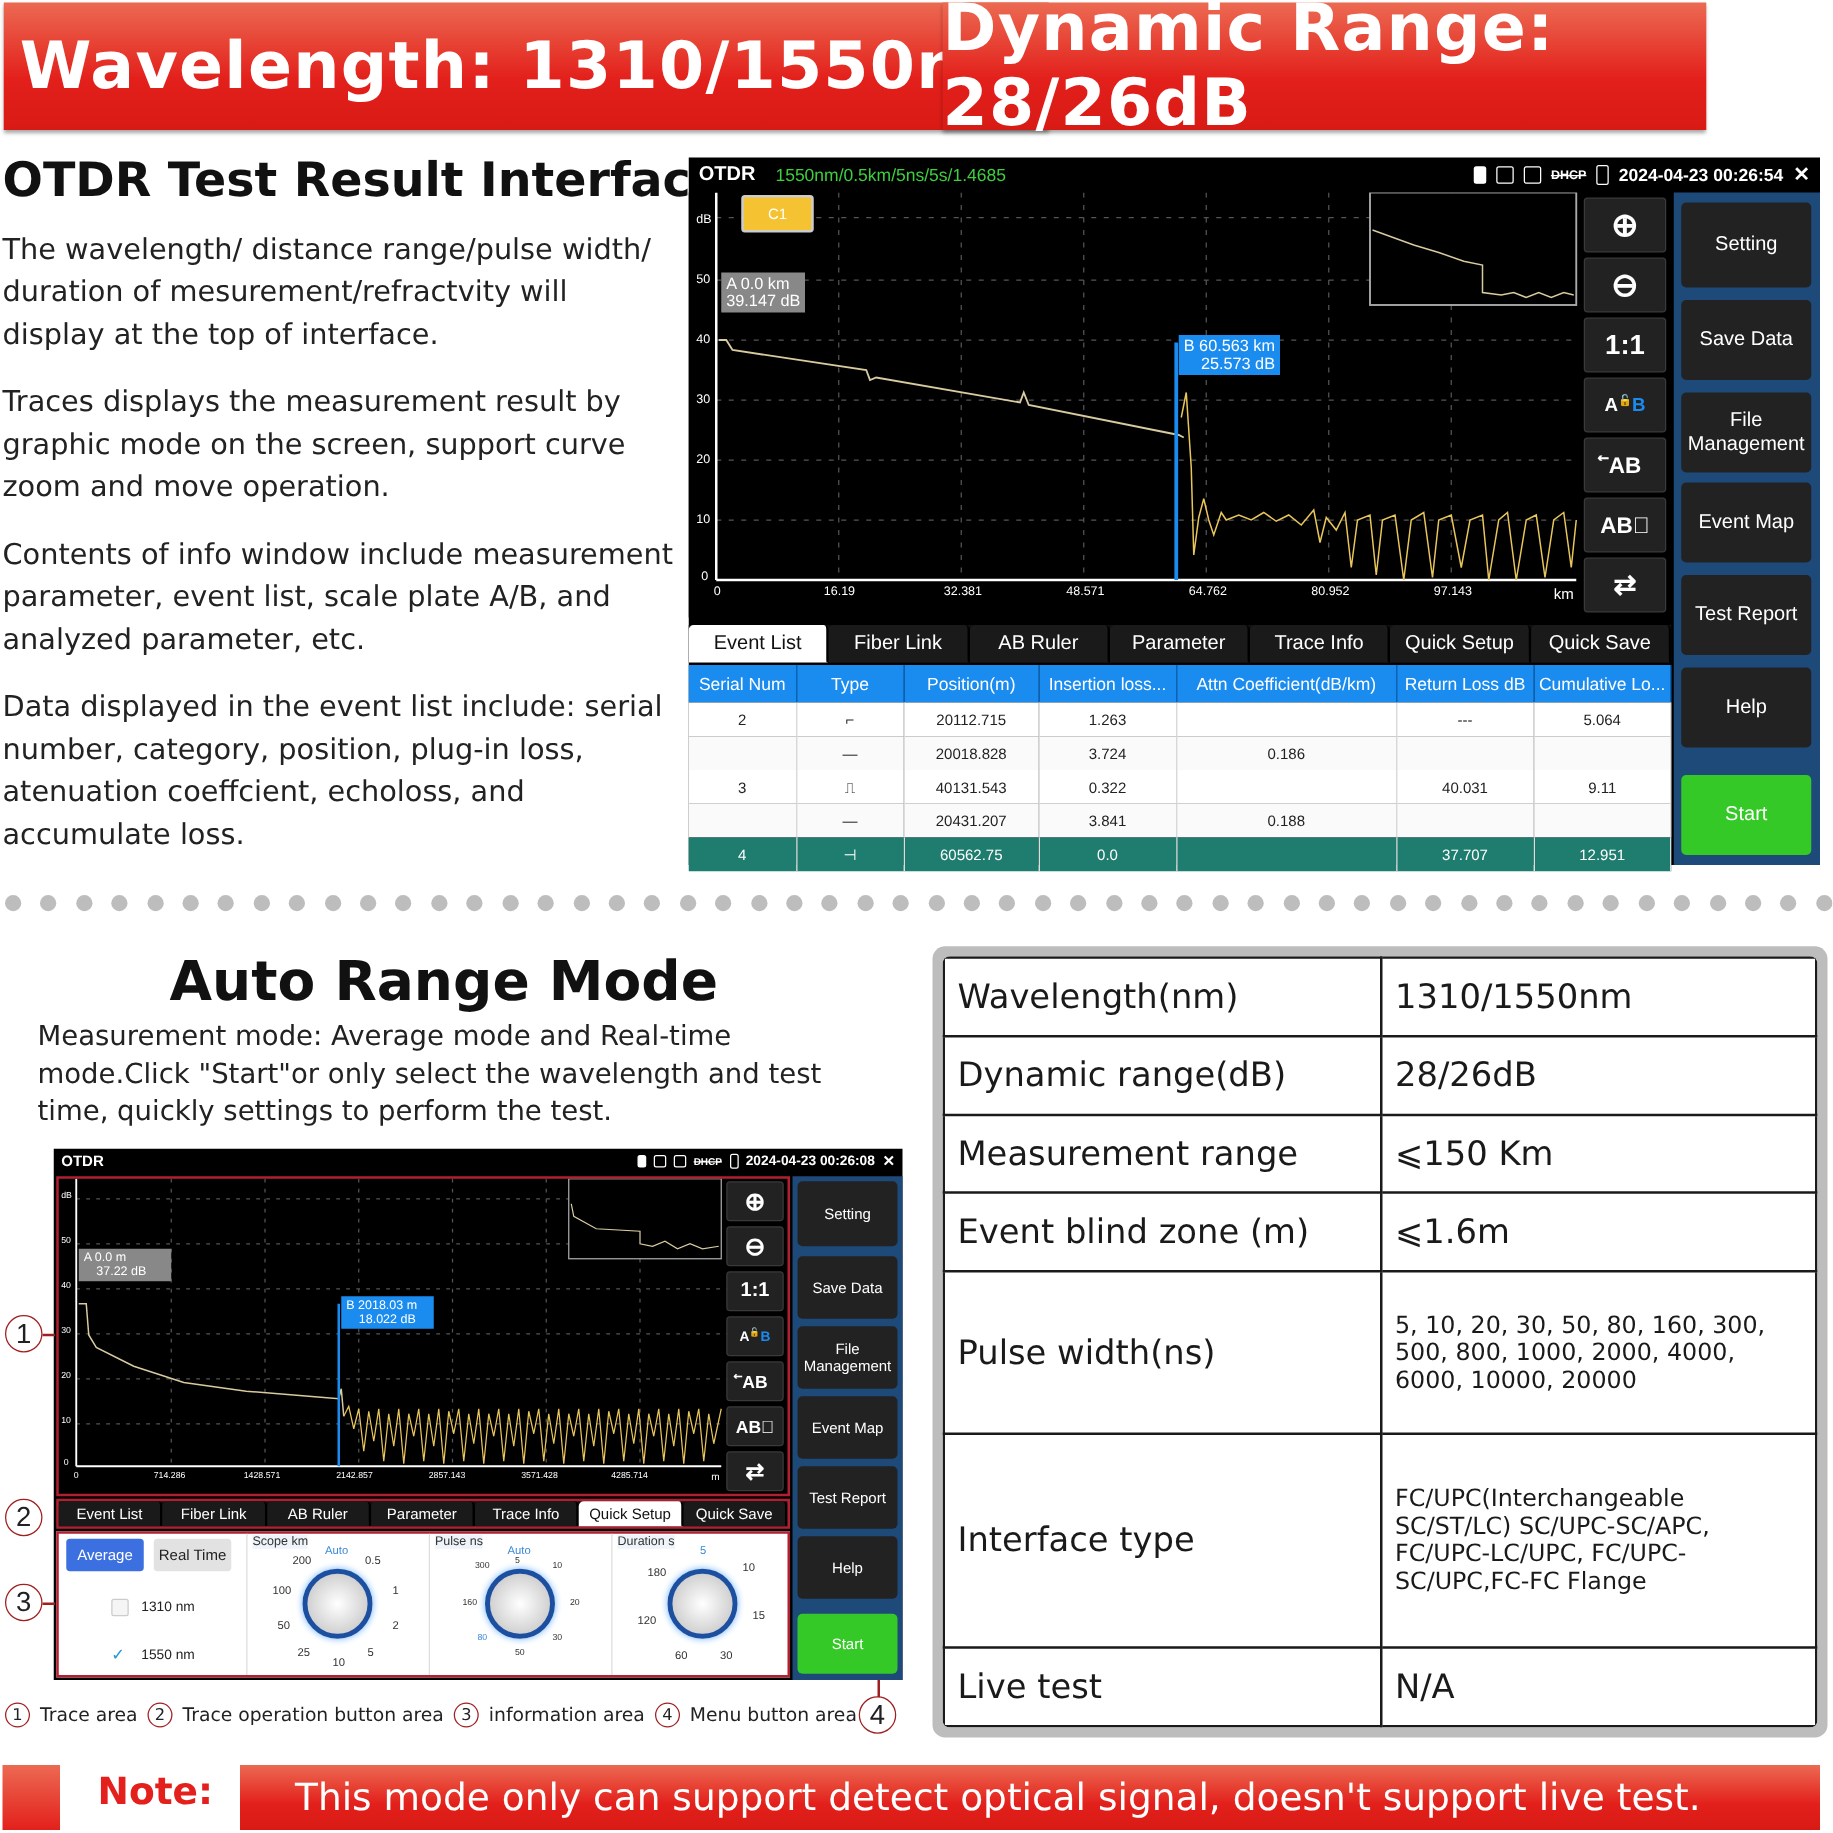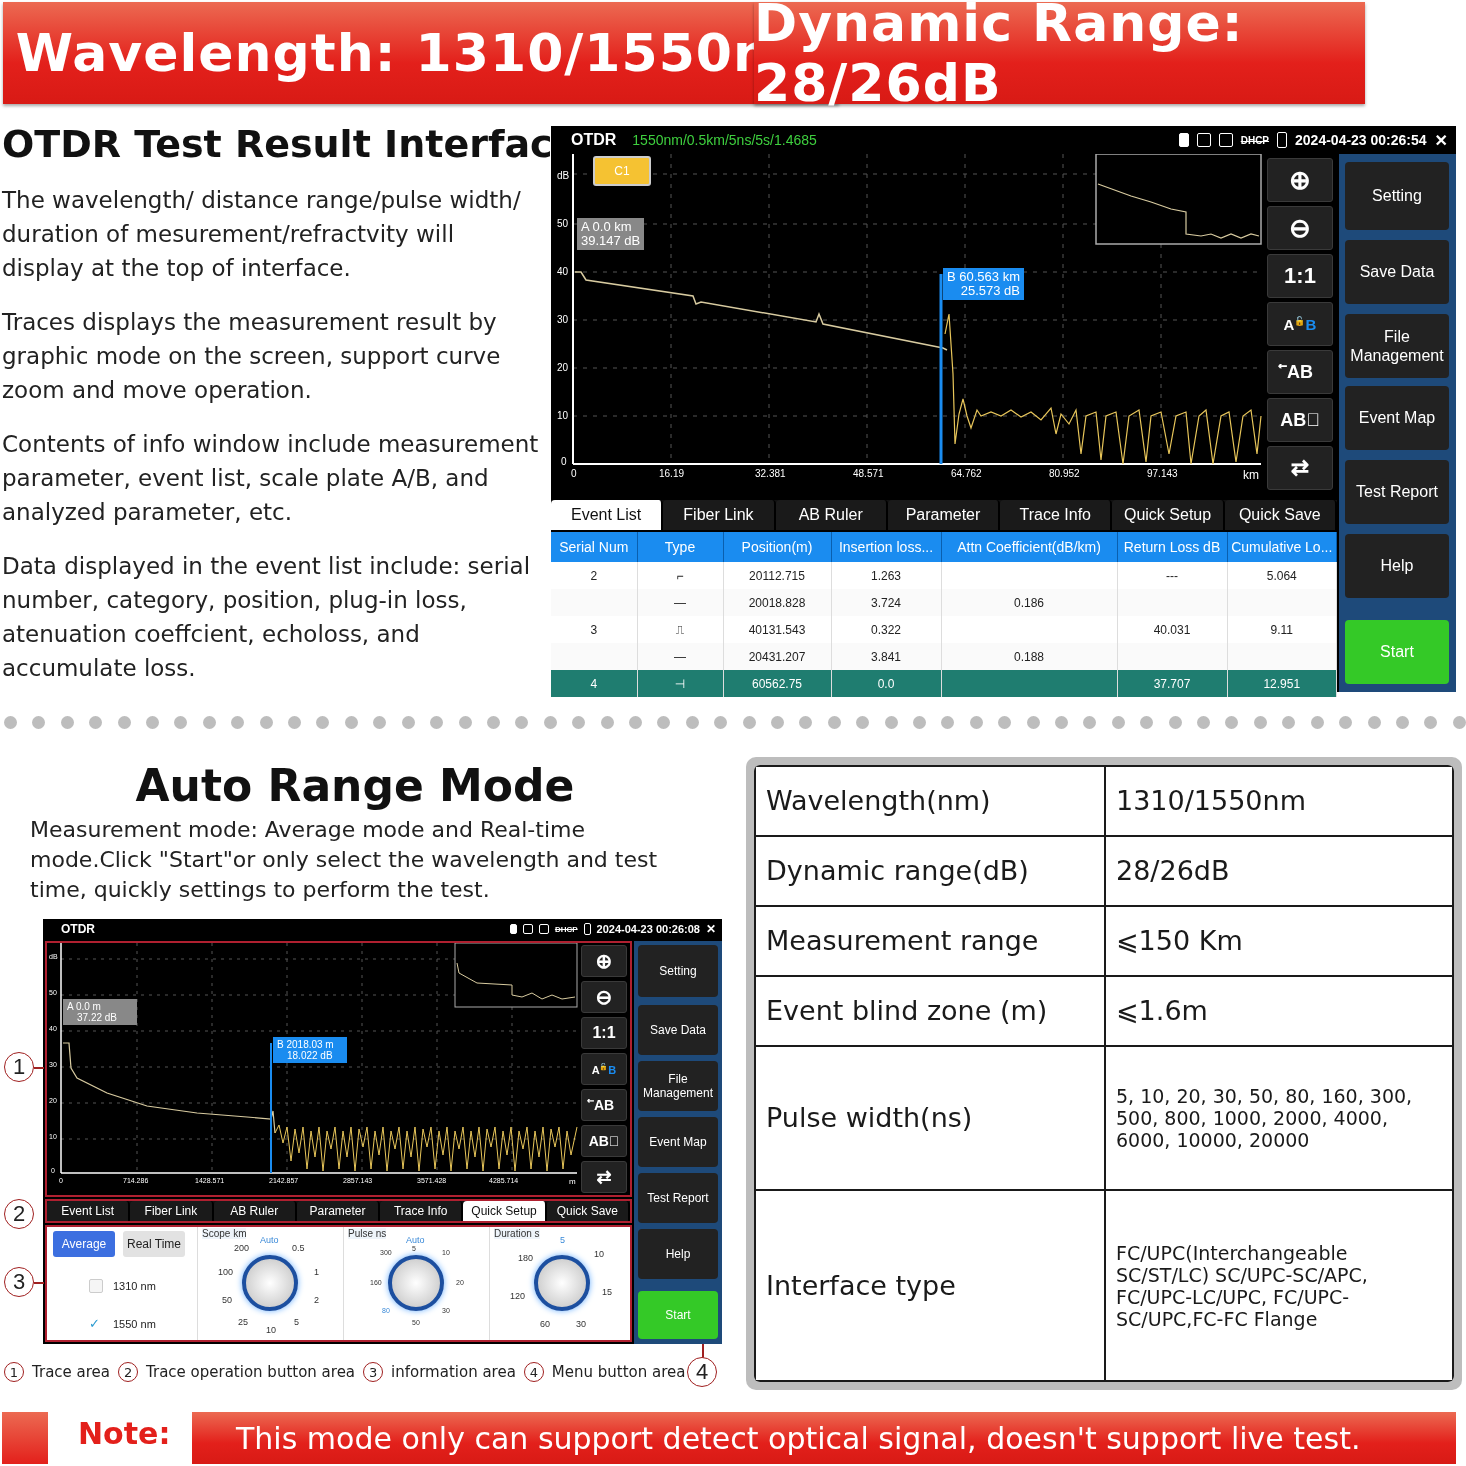--- a/index.html
+++ b/index.html
@@ -4,21 +4,21 @@
 <style>
 *{box-sizing:border-box;margin:0;padding:0}
 html,body{width:1466px;height:1466px;background:#fff;overflow:hidden}
 body{position:relative;font-family:"Liberation Sans",sans-serif;color:#111}
 .abs{position:absolute}
 .banner{position:absolute;top:2px;height:102px;background:linear-gradient(#ec6a52,#e3201b 60%,#d81a15);color:#fff;font-family:"DejaVu Sans",sans-serif;font-weight:bold;font-size:52px;display:flex;align-items:center;justify-content:center;letter-spacing:1px;box-shadow:0 2px 3px rgba(0,0,0,.35)}
 .h1{font-family:"DejaVu Sans",sans-serif;font-weight:bold}
 .desc p{font-family:"DejaVu Sans",sans-serif;font-size:23px;line-height:34px;margin-bottom:20px;color:#222}
 
 .dev{position:absolute;background:#000;color:#fff;font-family:"Liberation Sans",sans-serif}
-.topbar{position:absolute;left:12px;right:0;top:0;display:flex;align-items:center}
+.topbar{position:absolute;left:0;right:0;top:0;display:flex;align-items:center}
 .tb-title{font-weight:bold}
 .tb-params{color:#3ecf3e;margin-left:16px}
 .tb-right{margin-left:auto;display:flex;align-items:center;gap:8px;font-weight:bold}
 .ico-s{display:inline-block;border:1.5px solid #fff;border-radius:2px}
 .plot{position:absolute;background:#000}
 .ybl{position:absolute;font-size:10px;color:#fff}
 .xbl{position:absolute;font-size:10px;color:#fff}
 .tool{position:absolute;background:#222;border:1px solid #3a3a3a;border-radius:3px;display:flex;align-items:center;justify-content:center;color:#fff;font-weight:bold}
 .menu{position:absolute;background:#1e4a7a}
 .mbtn{position:absolute;background:#222;border-radius:4px;color:#fff;display:flex;align-items:center;justify-content:center;text-align:center;line-height:1.2}
@@ -486,19 +486,23 @@
           <td>⩽1.6m</td>
         </tr>
     <tr>
           <td>Pulse width(ns)</td>
           <td class="small">5, 10, 20, 30, 50, 80, 160, 300, 500, 800, 1000, 2000, 4000, 6000, 10000, 20000</td>
         </tr>
     <tr>
           <td>Interface type</td>
           <td class="small">FC/UPC(Interchangeable SC/ST/LC) SC/UPC-SC/APC, FC/UPC-LC/UPC, FC/UPC-SC/UPC,FC-FC Flange</td>
         </tr>
+    <tr>
+          <td>Live test</td>
+          <td>N/A</td>
+        </tr>
   </tbody>
     </table>
 </div>
 
 <div class="note-l"></div>
 <div class="abs" style="left:78px;top:1416px;font-family:'DejaVu Sans',sans-serif;font-weight:bold;font-size:30px;color:#e3201b">Note:</div>
 <div class="note-r">This mode only can support detect optical signal, doesn't support live test.</div>
 
 </body></html>

